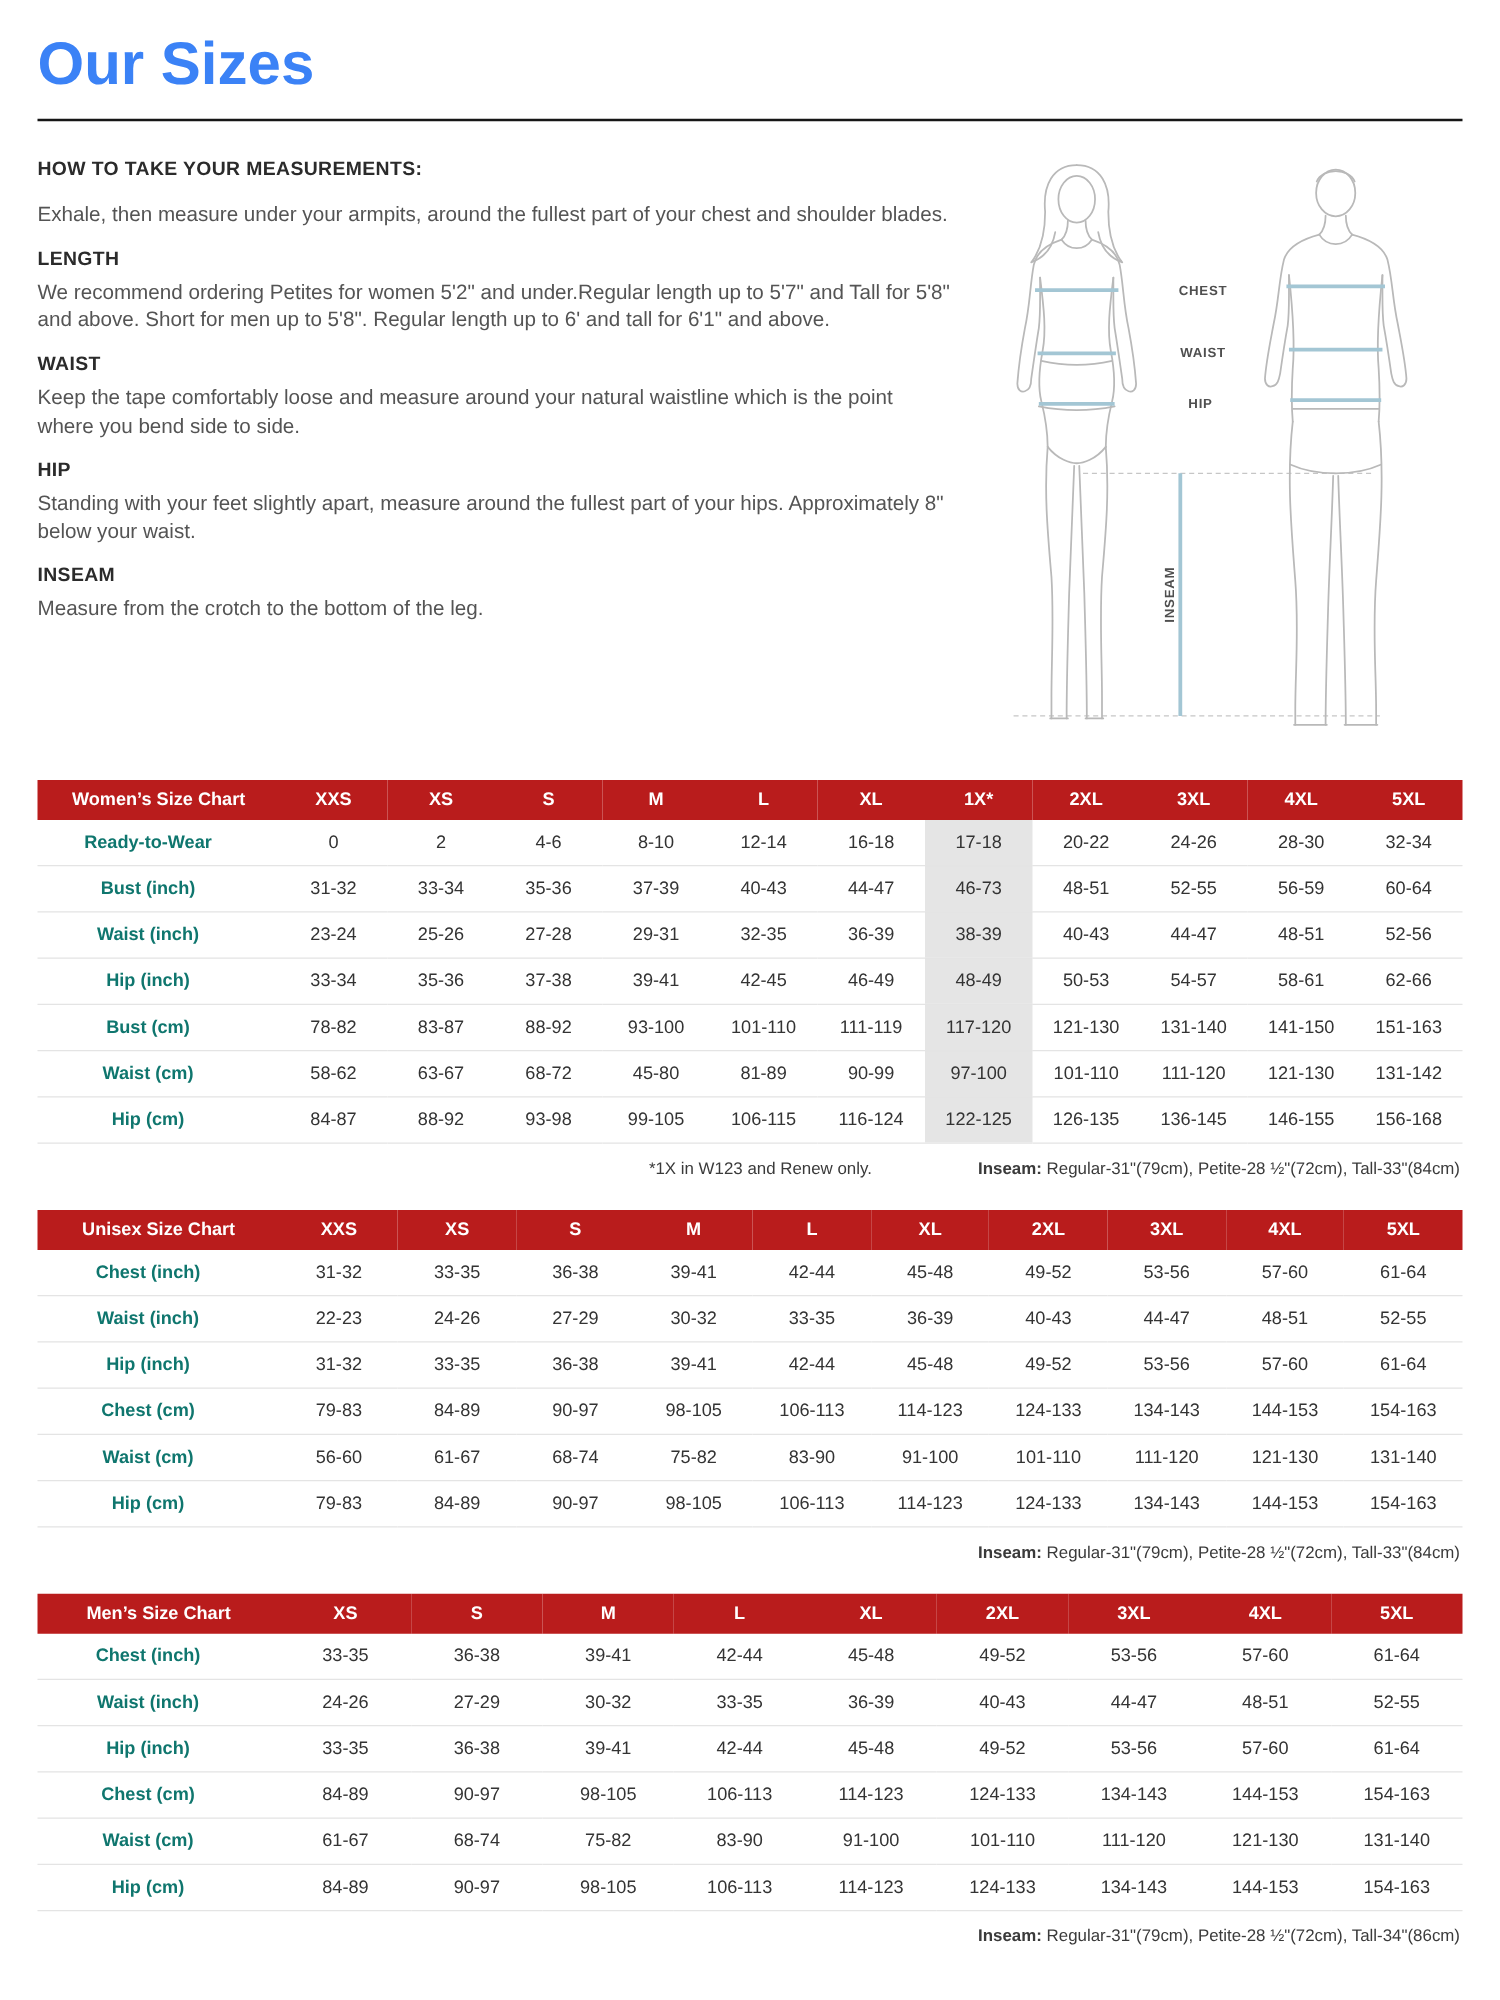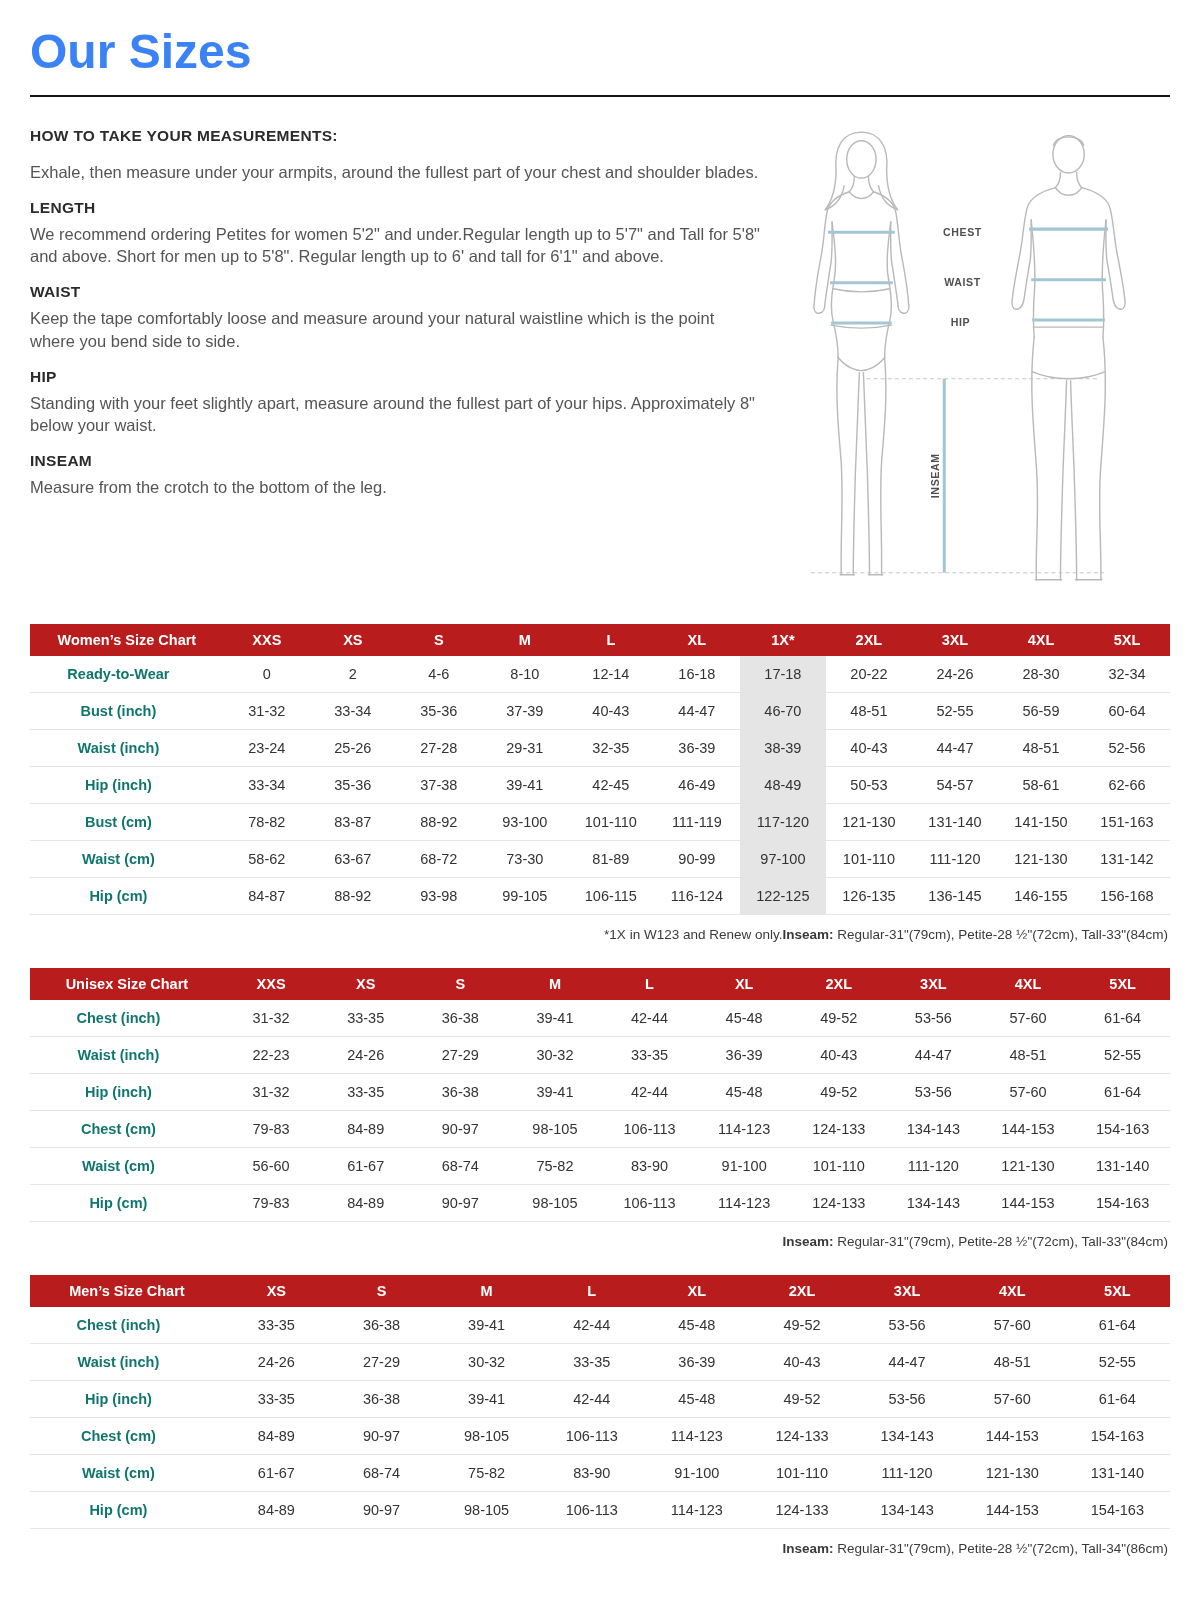--- a/index.html
+++ b/index.html
@@ -86,20 +86,21 @@
     padding-right: 20px;
     font-weight: bold;
     color: #0f766e;
   }
   .size-table td.hi { background: #e5e5e5; }
 
   .footnotes {
     display: flex;
     justify-content: flex-end;
     align-items: baseline;
+    gap: 85px;
     font-size: 13.5px;
     color: #3a3a3a;
     margin: 12px 2px 0;
   }
   .fn-inseam b { font-weight: bold; }
 </style>
 </head>
 <body>
 
 <div class="page">
@@ -236,21 +237,21 @@
               <td>32-34</td>
             </tr>
             <tr>
               <th>Bust (inch)</th>
               <td>31-32</td>
               <td>33-34</td>
               <td>35-36</td>
               <td>37-39</td>
               <td>40-43</td>
               <td>44-47</td>
-              <td class="hi">46-70</td>
+              <td class="hi">46-73</td>
               <td>48-51</td>
               <td>52-55</td>
               <td>56-59</td>
               <td>60-64</td>
             </tr>
             <tr>
               <th>Waist (inch)</th>
               <td>23-24</td>
               <td>25-26</td>
               <td>27-28</td>
@@ -289,21 +290,21 @@
               <td>121-130</td>
               <td>131-140</td>
               <td>141-150</td>
               <td>151-163</td>
             </tr>
             <tr>
               <th>Waist (cm)</th>
               <td>58-62</td>
               <td>63-67</td>
               <td>68-72</td>
-              <td>73-30</td>
+              <td>45-80</td>
               <td>81-89</td>
               <td>90-99</td>
               <td class="hi">97-100</td>
               <td>101-110</td>
               <td>111-120</td>
               <td>121-130</td>
               <td>131-142</td>
             </tr>
             <tr>
               <th>Hip (cm)</th>

